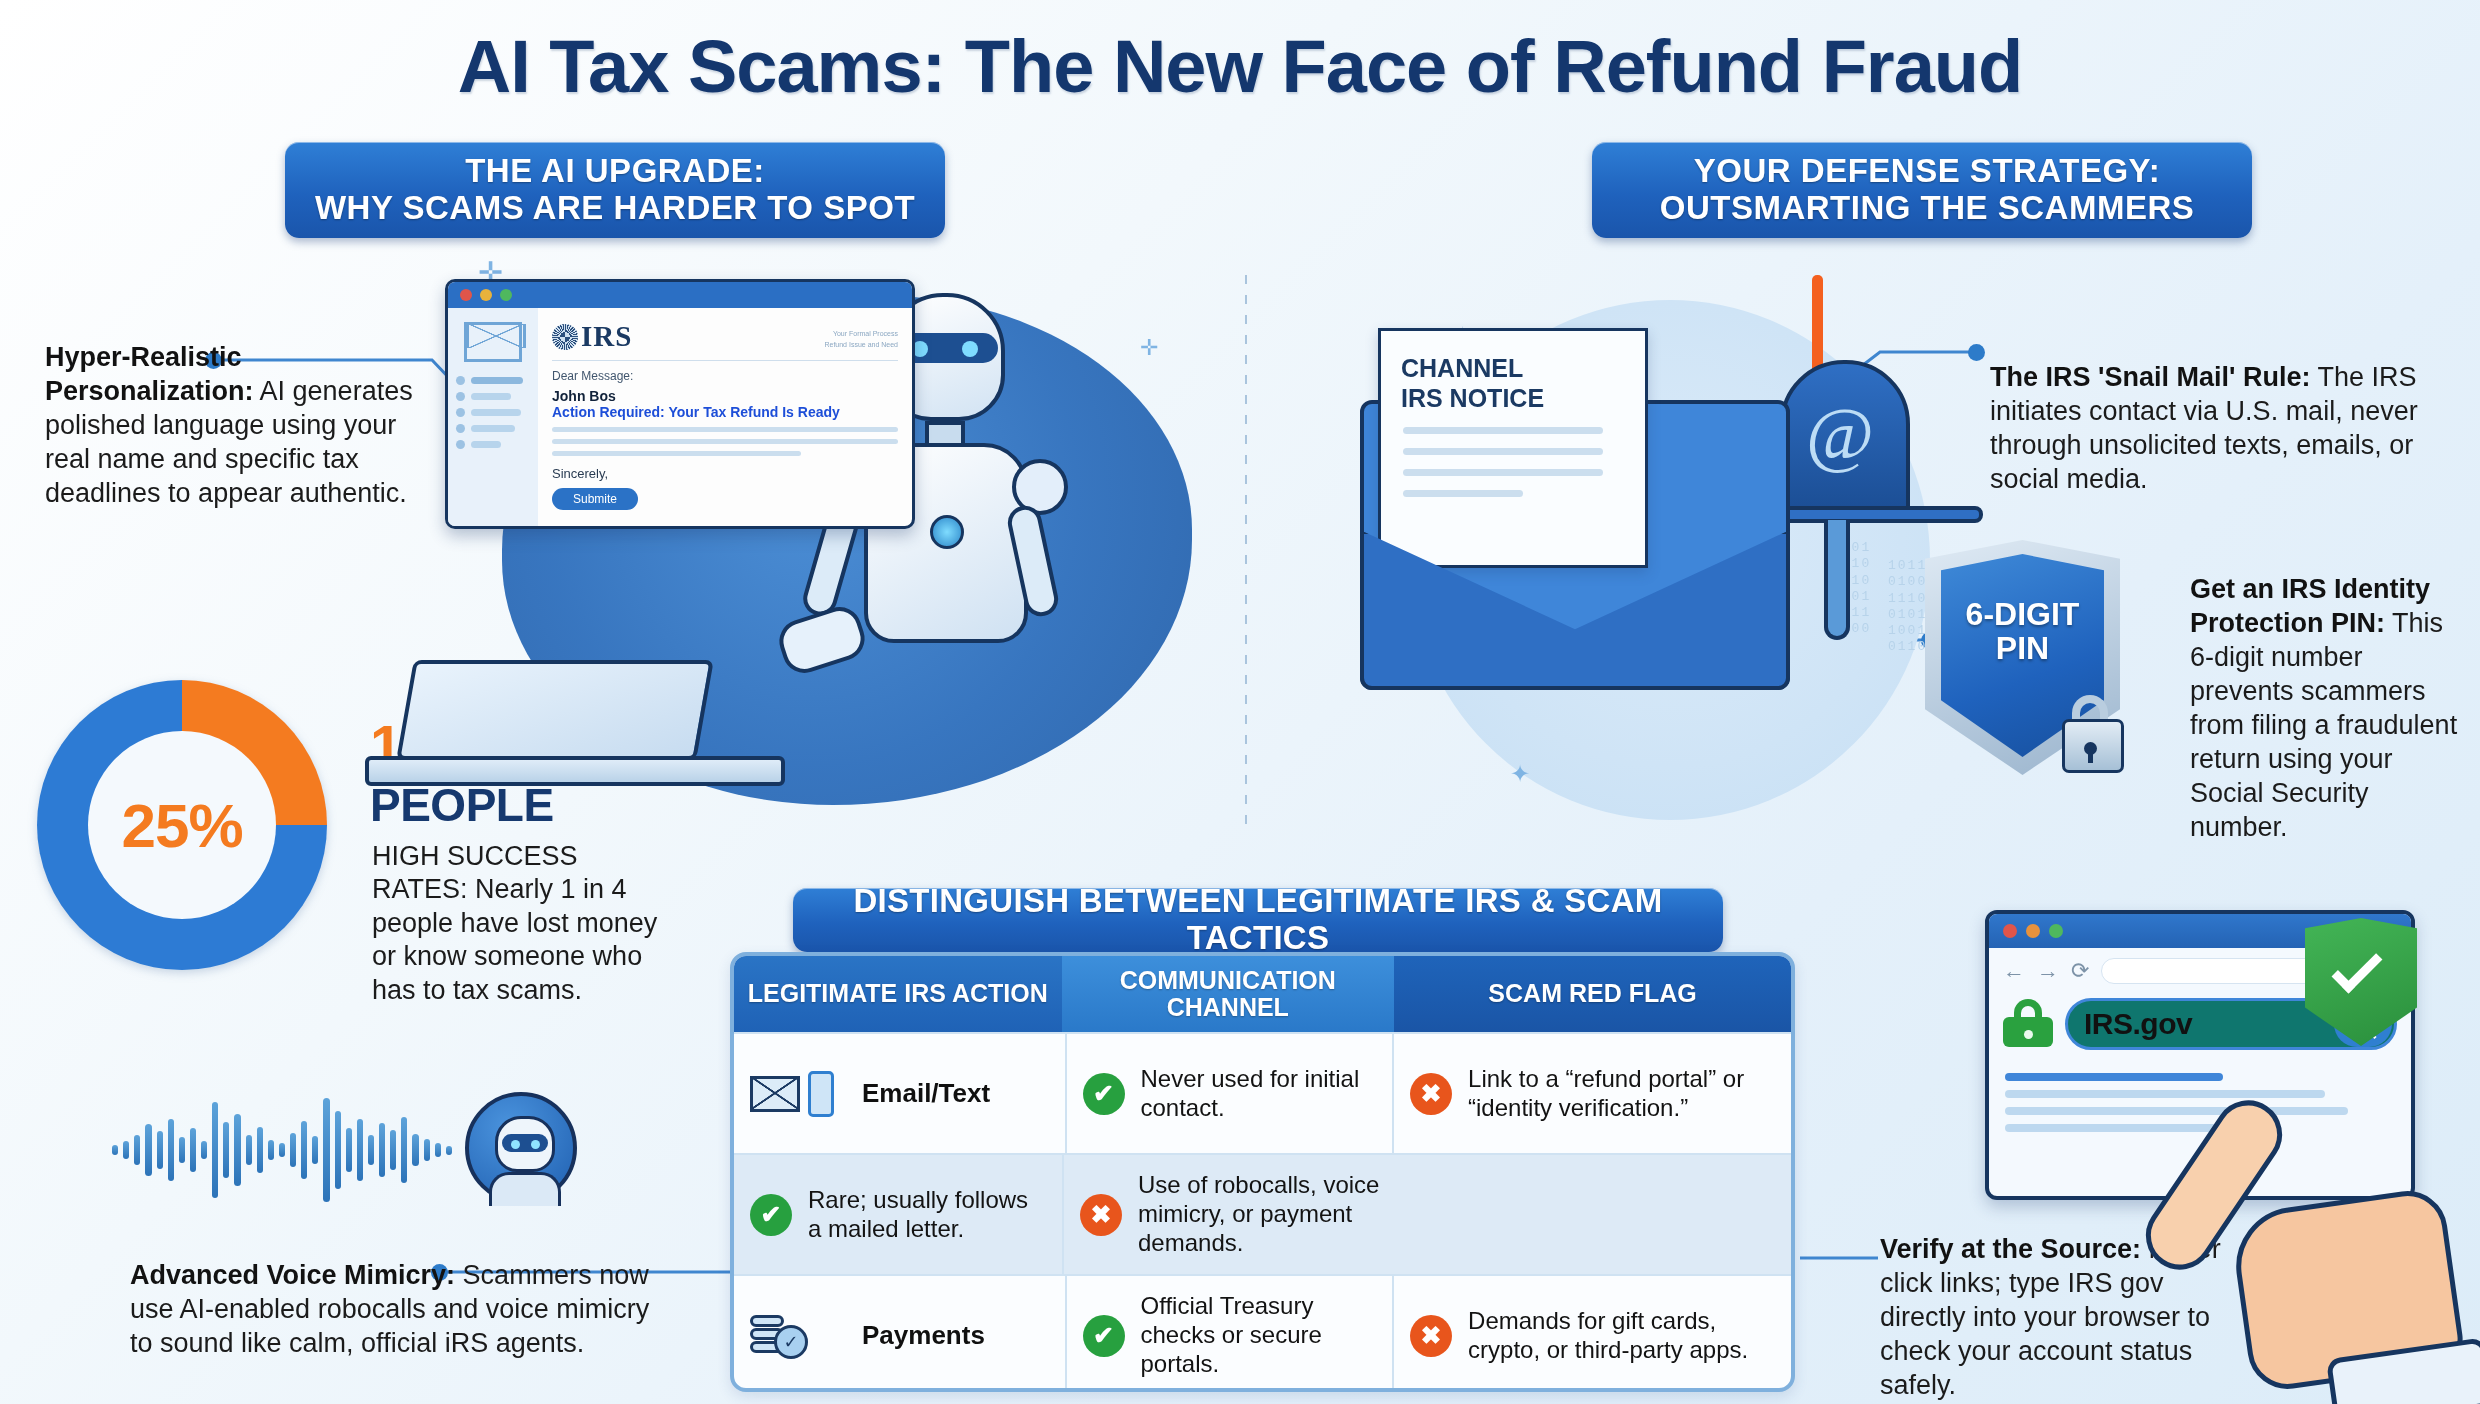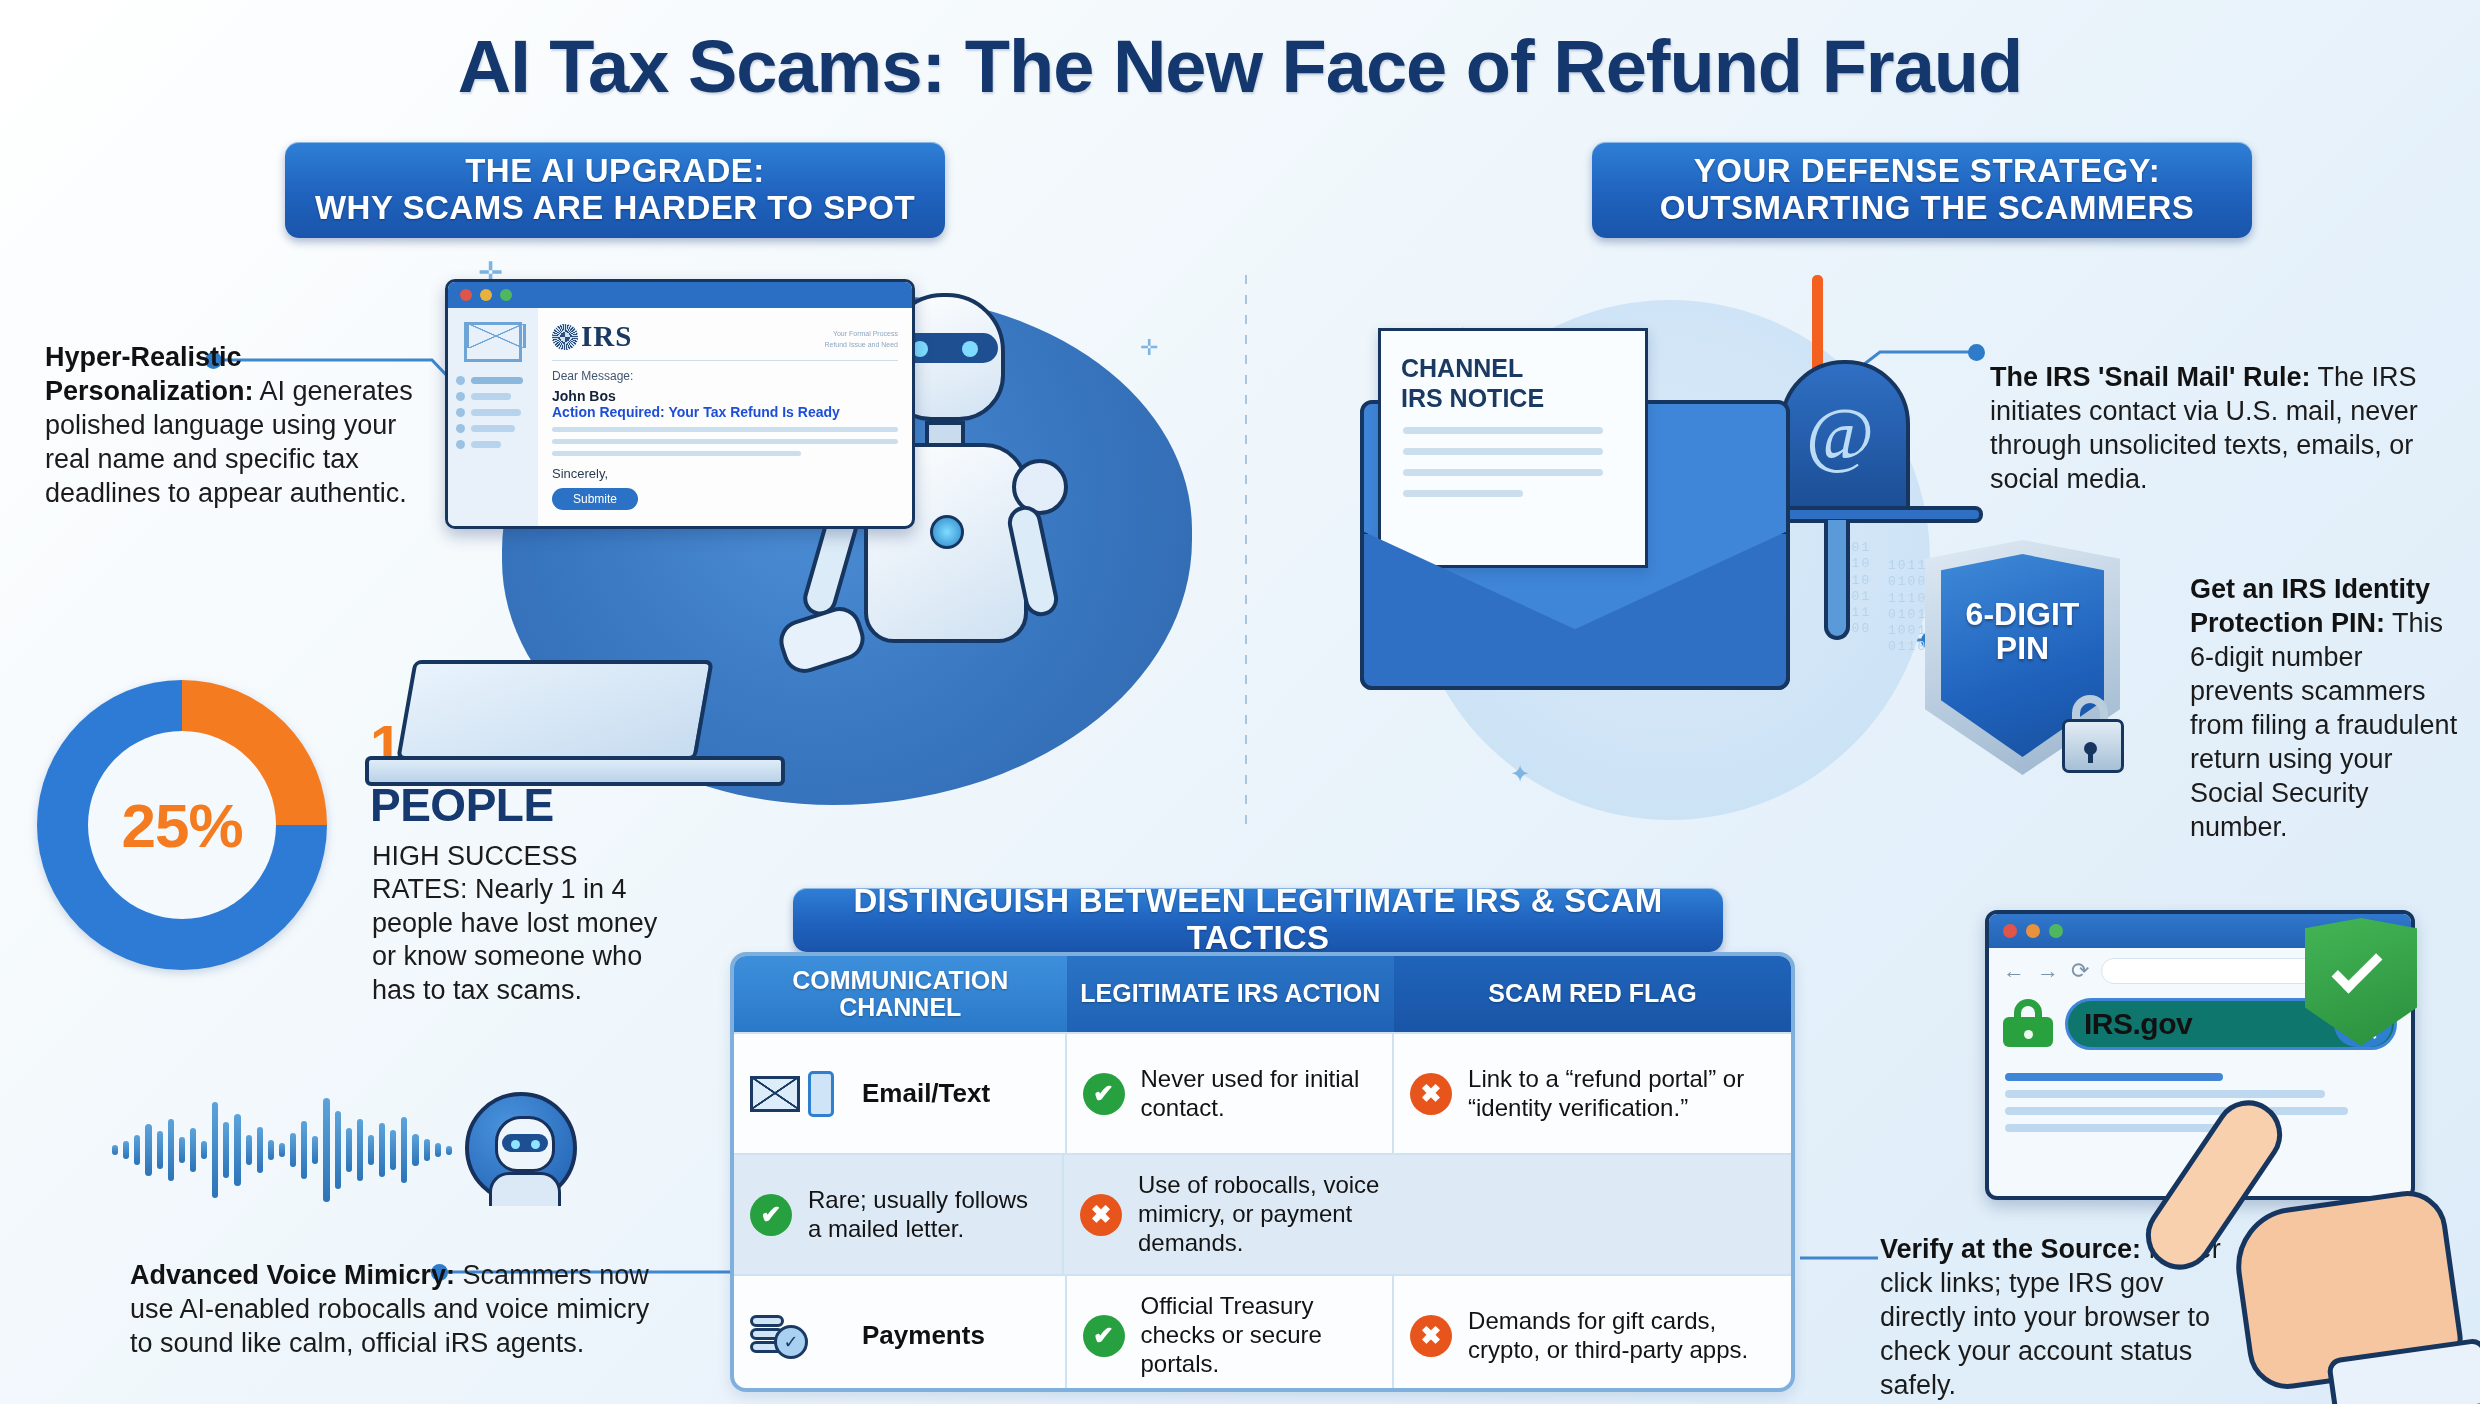--- a/index.html
+++ b/index.html
@@ -474,22 +474,22 @@
     <div class="lock"></div>
     <div class="kh"></div>
   </div>
 
   <div class="pill" id="pill-table">
     <span>DISTINGUISH BETWEEN LEGITIMATE IRS &amp; SCAM TACTICS</span>
   </div>
 
   <div id="compare-table">
     <div class="thead">
+      <div class="th c2">LEGITIMATE IRS ACTION</div>
       <div class="th c1">COMMUNICATION CHANNEL</div>
-      <div class="th c2">LEGITIMATE IRS ACTION</div>
       <div class="th c3">SCAM RED FLAG</div>
     </div>
 
     <div class="tr">
       <div class="td c1">
         <div class="chicons">
           <div class="ic-env"></div>
           <div class="ic-phone"></div>
         </div>
         <span class="chlabel">Email/Text</span>

